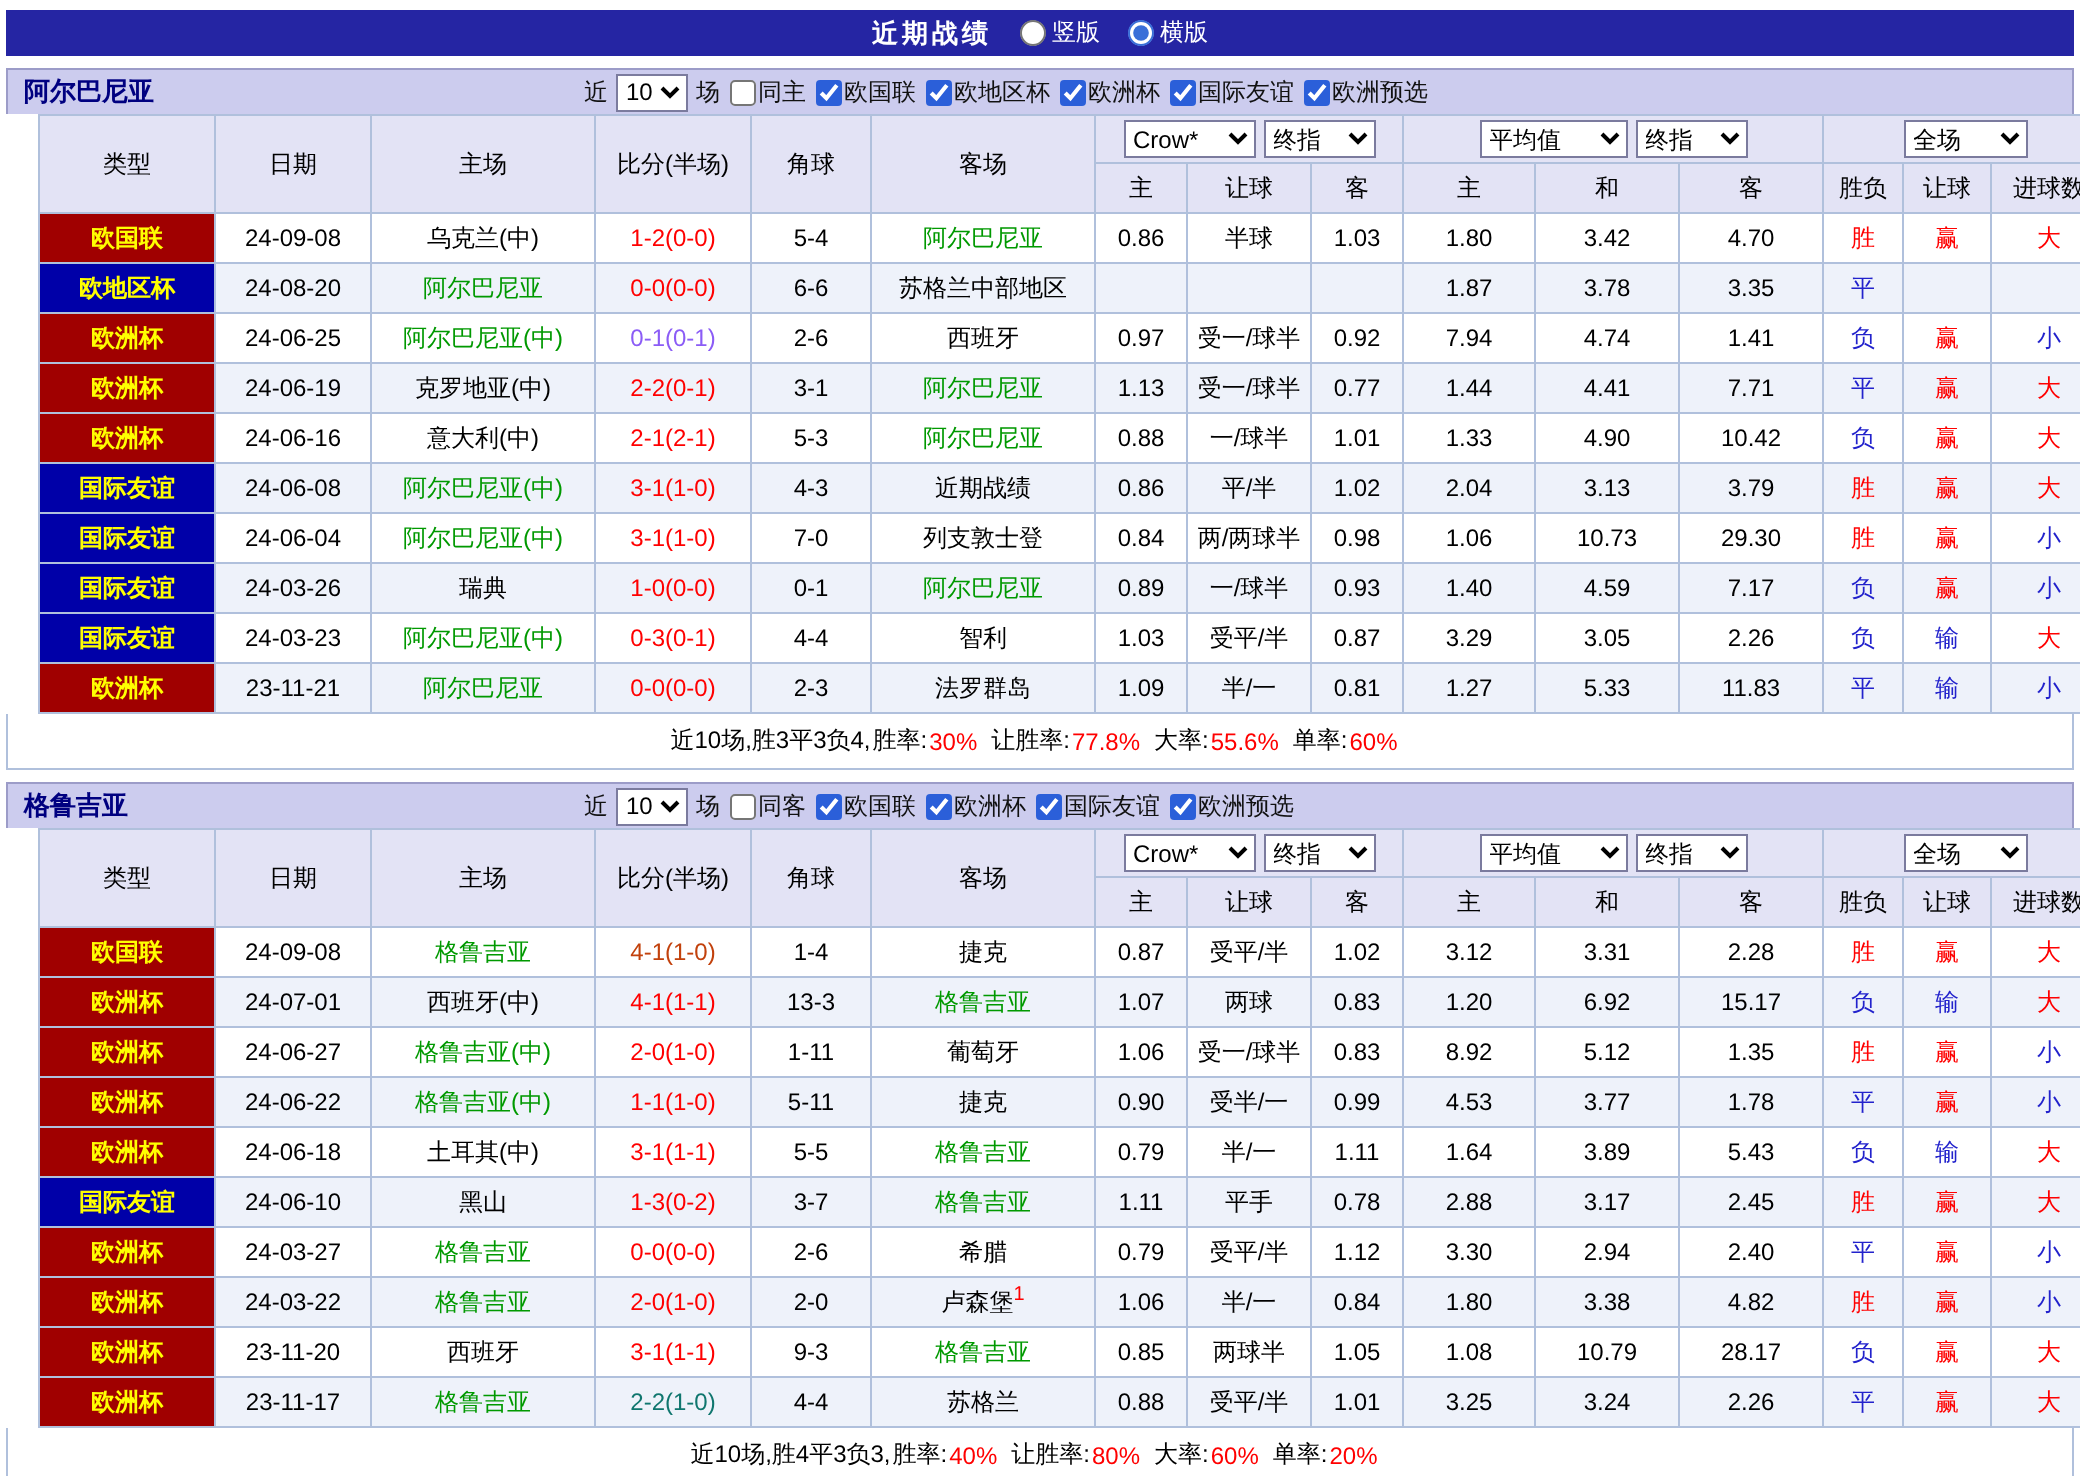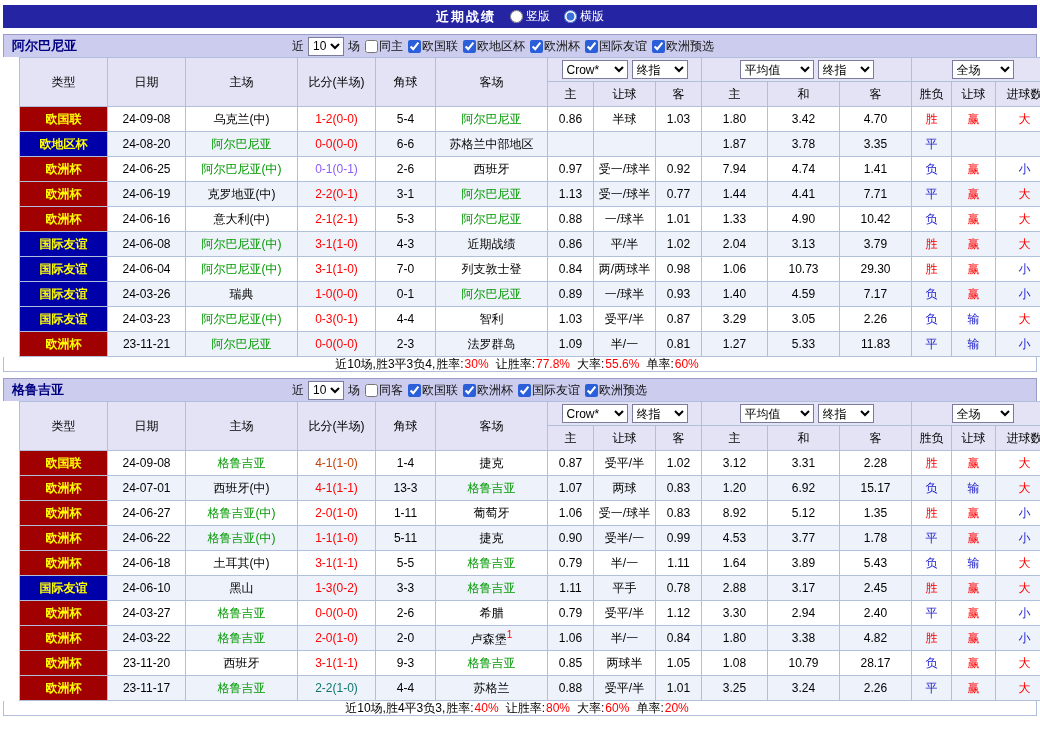--- a/index.html
+++ b/index.html
@@ -43,21 +43,21 @@
     height:25px; overflow:hidden; white-space:nowrap;
   }
   thead th { background:#e3e3f5; font-weight:normal; color:#000; }
   thead tr.selrow th { height:24px; }
   .selcell select { margin:0 2px; }
   tbody tr:nth-child(even) td { background:#eef2fa; }
   tbody td { background:#fff; }
   .typecell { font-weight:bold; }
 
   .summary {
-    width:1034px; height:15px; border:1px solid #b0c0dc; border-top:none;
+    width:1034px; height:28px; border:1px solid #b0c0dc; border-top:none;
     display:flex; align-items:center; justify-content:center; gap:1px;
     background:#fff;
   }
   .pct { color:#ff0000; margin-right:6px; }
 </style>
 </head>
 <body>
 
 <div class="page">
   <div class="topbar">
@@ -487,21 +487,21 @@
               <td>5.43</td>
               <td style="color: rgb(34, 34, 204);">负</td>
               <td style="color: rgb(34, 34, 204);">输</td>
               <td style="color: rgb(255, 0, 0);">大</td>
             </tr>
             <tr>
               <td class="typecell" style="background: rgb(0, 0, 168); color: rgb(255, 255, 0);">国际友谊</td>
               <td>24-06-10</td>
               <td><span>黑山</span></td>
               <td style="color: rgb(255, 0, 0);">1-3(0-2)</td>
-              <td>3-3</td>
+              <td>3-7</td>
               <td><span style="color: rgb(0, 153, 0);">格鲁吉亚</span></td>
               <td>1.11</td>
               <td>平手</td>
               <td>0.78</td>
               <td>2.88</td>
               <td>3.17</td>
               <td>2.45</td>
               <td style="color: rgb(255, 0, 0);">胜</td>
               <td style="color: rgb(255, 0, 0);">赢</td>
               <td style="color: rgb(255, 0, 0);">大</td>

